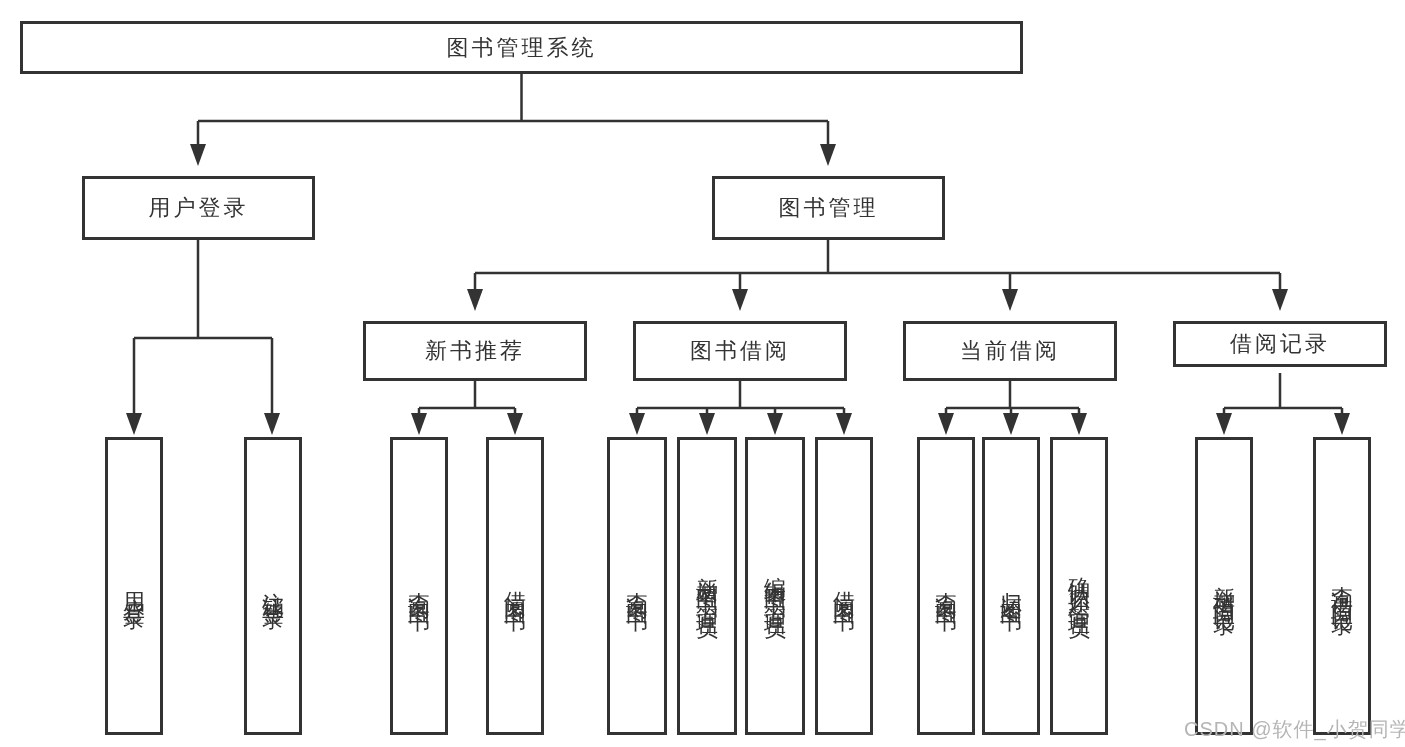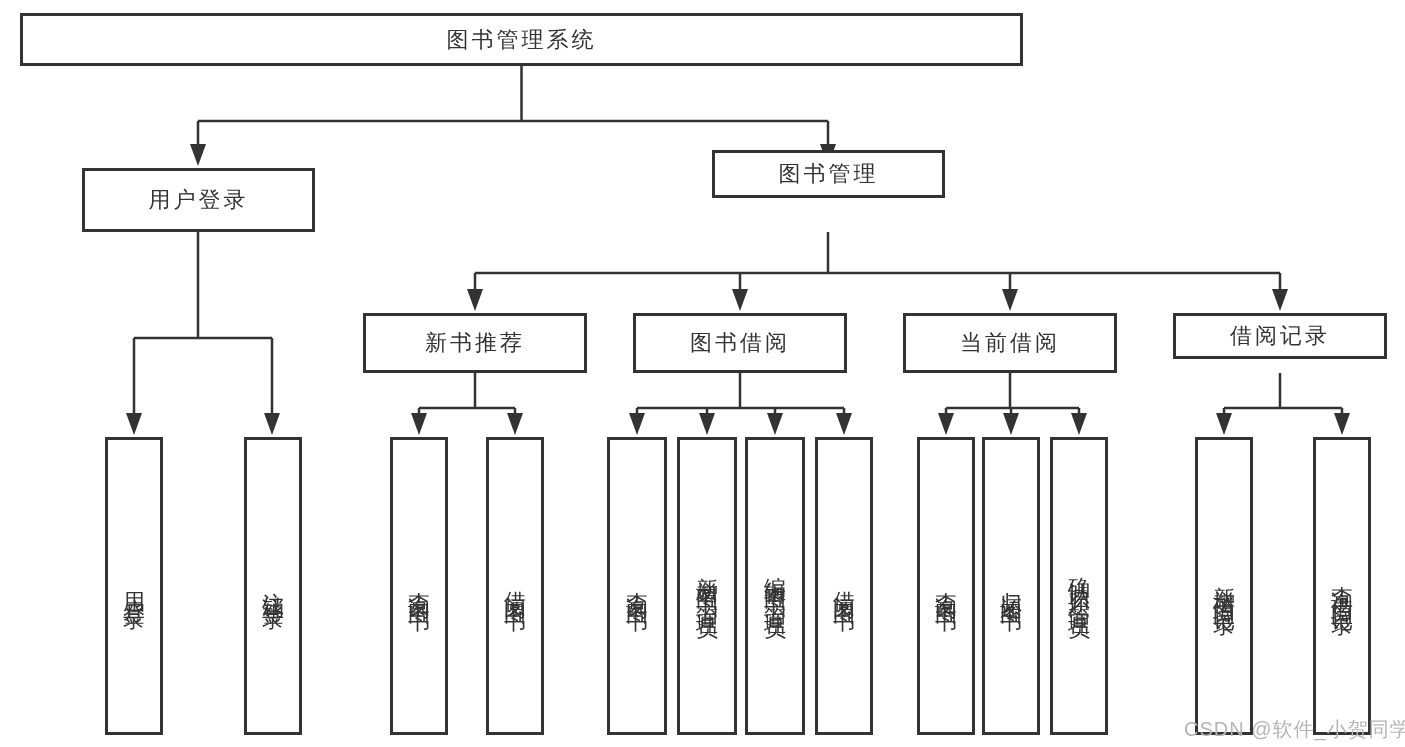--- a/index.html
+++ b/index.html
@@ -31,34 +31,35 @@
     color: #333333;
     display: flex;
     align-items: center;
     justify-content: center;
     z-index: 2;
   }
   .node.h {
     font-size: 22px;
     letter-spacing: 3px;
     white-space: nowrap;
+    margin-top: 8px;
   }
   .node.v span {
     writing-mode: vertical-rl;
     text-orientation: mixed;
     font-size: 22px;
     letter-spacing: 6px;
     line-height: 1;
     white-space: nowrap;
   }
   
   #n-root  { left: 20px;  top: 13px;  width: 1003px; height: 53px; }
   
   #n-login { left: 82px;  top: 168px; width: 233px; height: 64px; }
-  #n-mgmt  { left: 712px; top: 150px; width: 233px; height: 48px; }
+  #n-mgmt  { left: 712px; top: 168px; width: 233px; height: 64px; }
   
   #n-g0 { left: 363px;  top: 313px; width: 224px; height: 60px; }
   #n-g1 { left: 633px;  top: 313px; width: 214px; height: 60px; }
   #n-g2 { left: 903px;  top: 313px; width: 214px; height: 60px; }
   #n-g3 { left: 1173px; top: 313px; width: 214px; height: 46px; }
   
   .leaf { top: 437px; height: 298px; width: 58px; }
   #n-a0 { left: 105px; }
   #n-a1 { left: 244px; }
   #n-b0 { left: 390px; }

